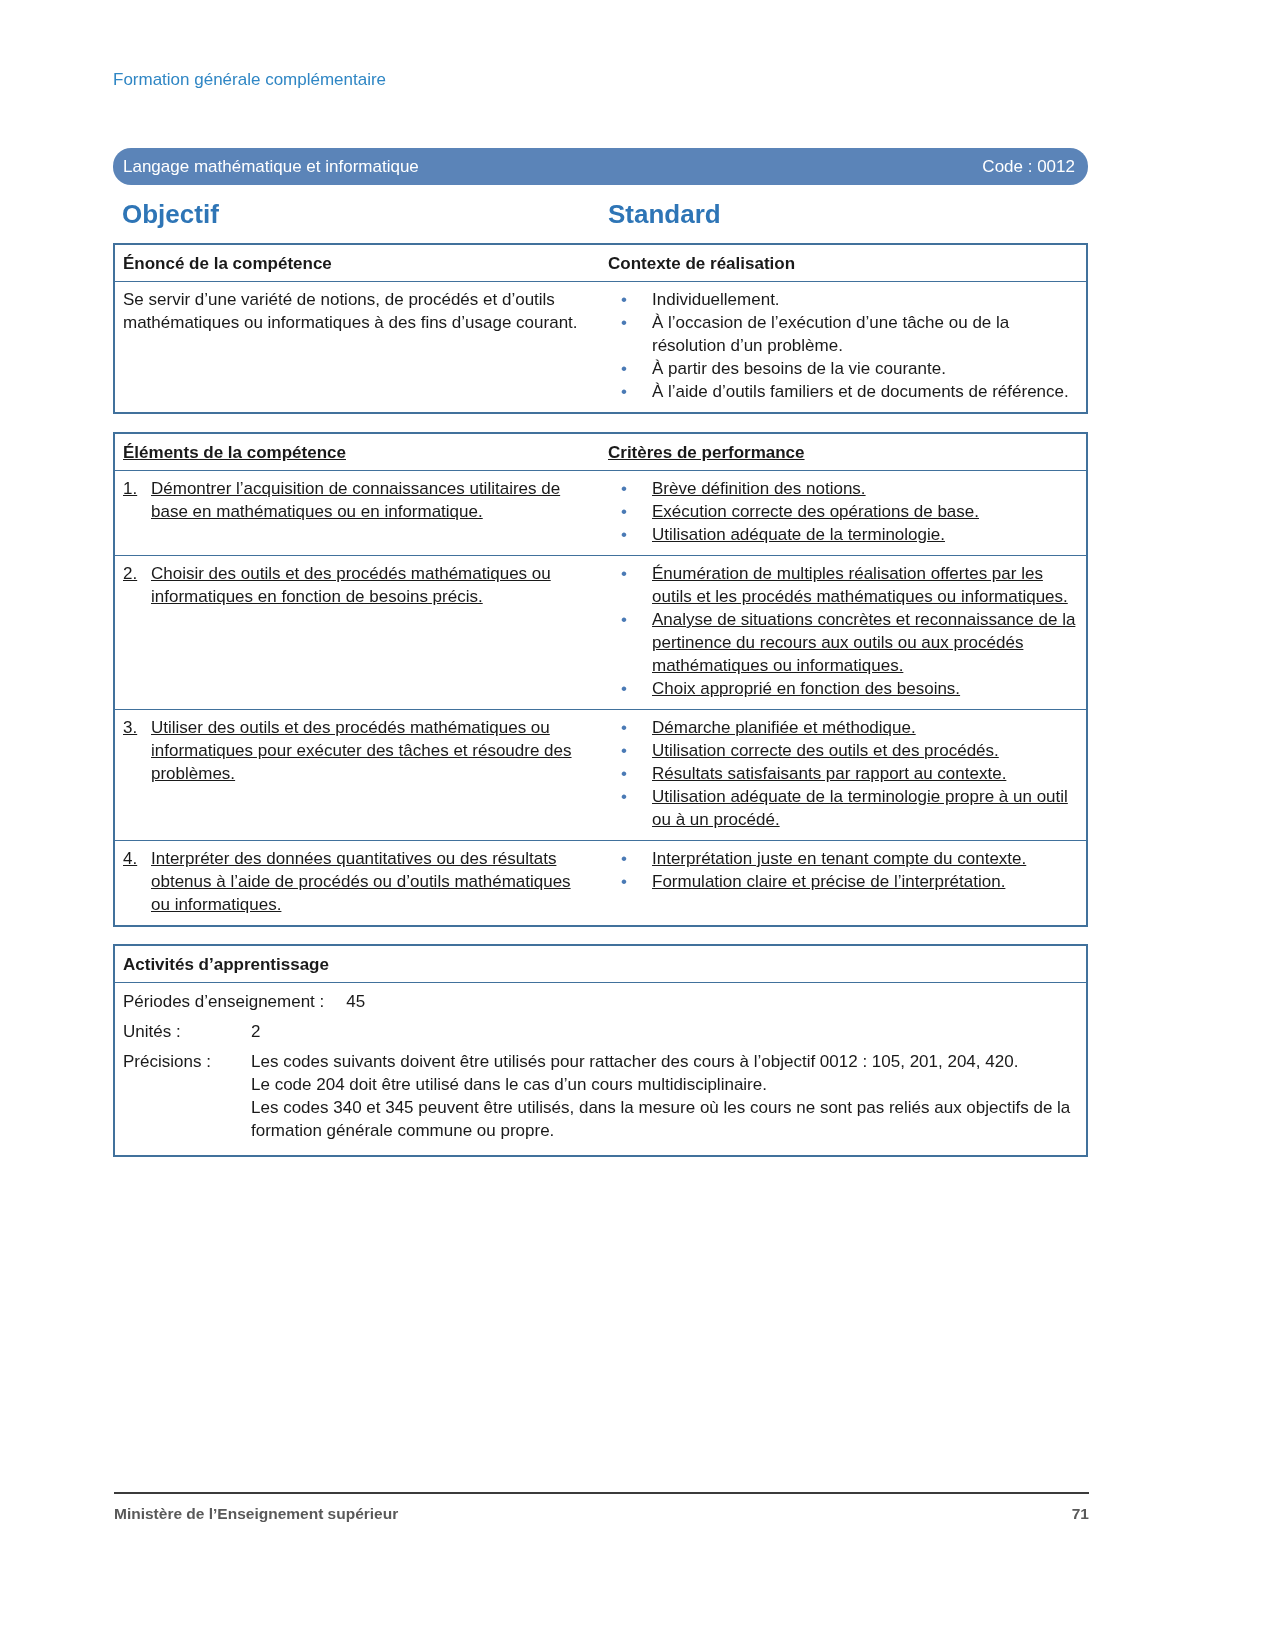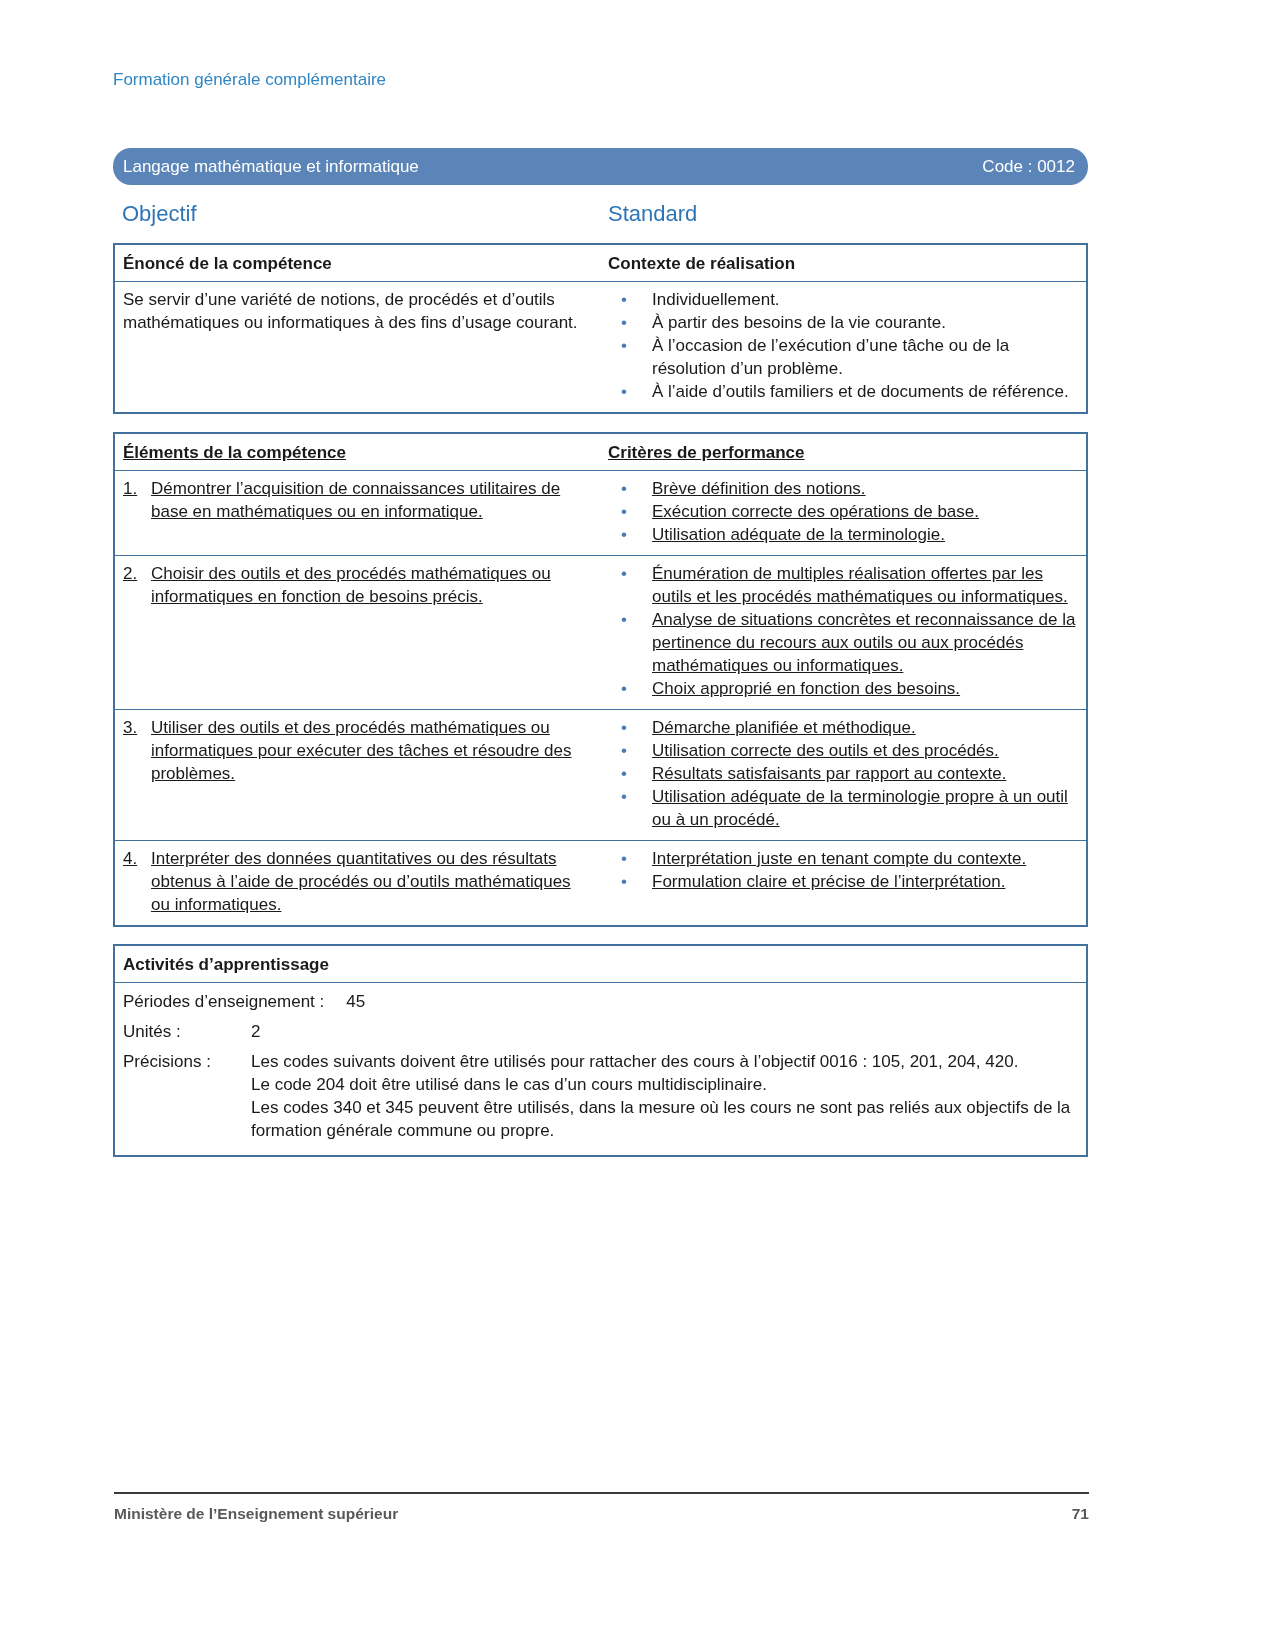--- a/index.html
+++ b/index.html
@@ -31,21 +31,21 @@
     padding:0 13px 0 10px;
     border-radius:18px;
   }
 
   .col-heads {
     display:grid; grid-template-columns:495px 1fr;
     margin-top:15px;
   }
   .col-head {
     color:var(--heading,#2e75b6);
-    font-weight:normal; font-size:22px; line-height:28px;
+    font-weight:bold; font-size:26px; line-height:28px;
   }
   .col-head.left { padding-left:9px; }
 
   .tbl { border:2px solid var(--border,#41719c); margin-top:15px; background:#fff; }
   .grid2 { display:grid; grid-template-columns:493px 1fr; }
   .cell-l { padding:6px 16px 9px 8px; }
   .cell-r { padding:6px 8px 9px 0; }
   .tbl-head { border-bottom:1.5px solid var(--border,#41719c); }
   .tbl-head .cell-l, .tbl-head .cell-r { font-weight:bold; padding-top:7px; padding-bottom:6px; }
   .tbl-row + .tbl-row { border-top:1.5px solid var(--border,#41719c); }
@@ -103,22 +103,22 @@
     <div class="tbl">
       <div class="grid2 tbl-head">
         <div class="cell-l">Énoncé de la compétence</div>
         <div class="cell-r">Contexte de réalisation</div>
       </div>
       <div class="grid2">
         <div class="cell-l">Se servir d’une variété de notions, de procédés et d’outils mathématiques ou informatiques à des fins d’usage courant.</div>
         <div class="cell-r">
           <ul class="bullets">
             <li>Individuellement.</li>
+            <li>À l’occasion de l’exécution d’une tâche ou de la résolution d’un problème.</li>
             <li>À partir des besoins de la vie courante.</li>
-            <li>À l’occasion de l’exécution d’une tâche ou de la résolution d’un problème.</li>
             <li>À l’aide d’outils familiers et de documents de référence.</li>
           </ul>
         </div>
       </div>
     </div>
 
     <div class="tbl" style="margin-top:18px;text-decoration:underline;">
       <div class="grid2 tbl-head">
         <div class="cell-l">Éléments de la compétence</div>
         <div class="cell-r">Critères de performance</div>
@@ -196,21 +196,21 @@
           <span class="act-label" style="min-width:0;">Périodes d’enseignement :</span>
           <span style="margin-left:12px;">45</span>
         </div>
         <div class="act-row">
           <span class="act-label">Unités :</span>
           <span>2</span>
         </div>
         <div class="act-row" style="margin-bottom:0;">
           <span class="act-label">Précisions :</span>
           <span class="act-value">
-            <p>Les codes suivants doivent être utilisés pour rattacher des cours à l’objectif 0016 : 105, 201, 204, 420.</p>
+            <p>Les codes suivants doivent être utilisés pour rattacher des cours à l’objectif 0012 : 105, 201, 204, 420.</p>
             <p>Le code 204 doit être utilisé dans le cas d’un cours multidisciplinaire.</p>
             <p>Les codes 340 et 345 peuvent être utilisés, dans la mesure où les cours ne sont pas reliés aux objectifs de la formation générale commune ou propre.</p>
           </span>
         </div>
       </div>
     </div>
 
   </div>
 
   <div class="footer">

